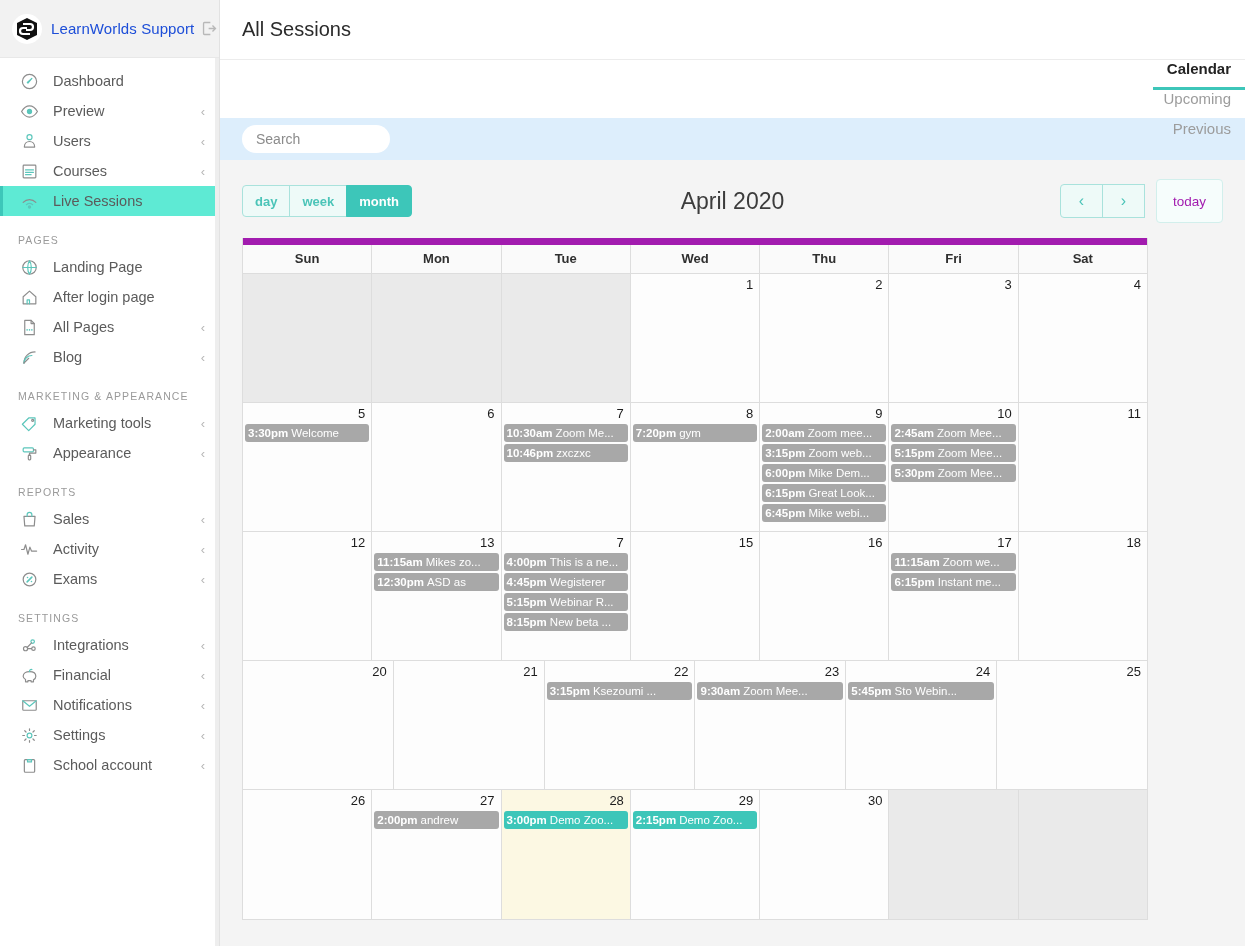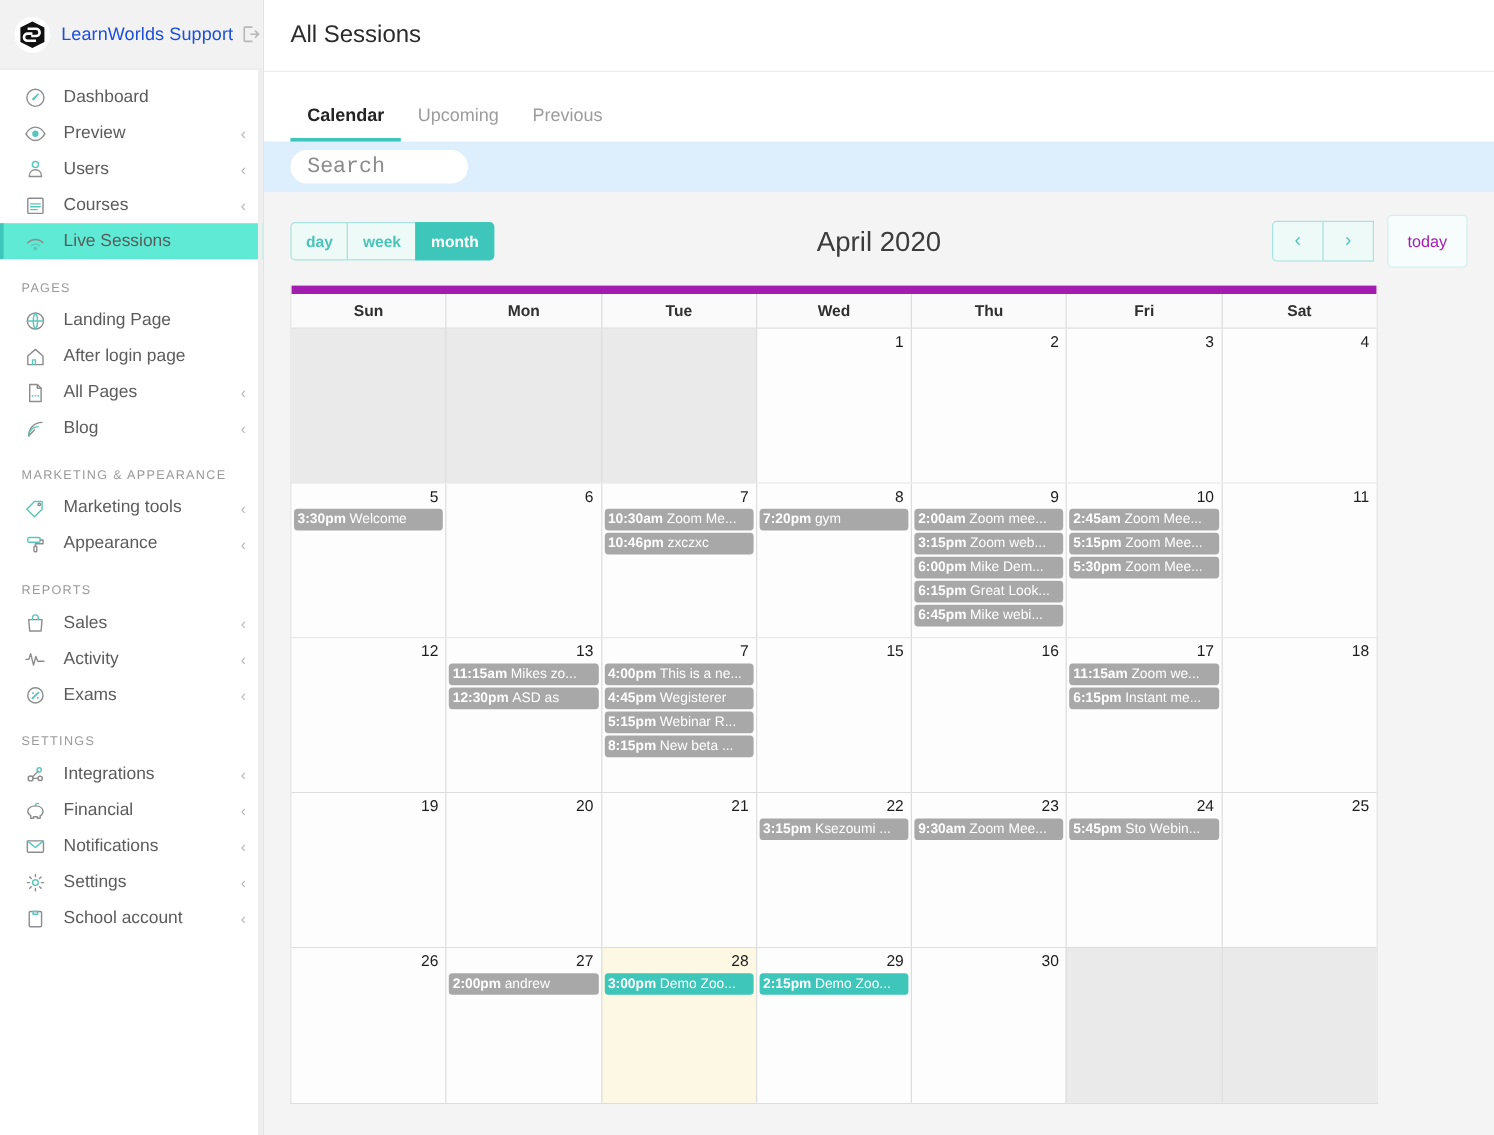--- a/index.html
+++ b/index.html
@@ -67,41 +67,41 @@
   .main { flex: 1 1 auto; height: 946px; background: #f4f4f4; position: relative; }
   .topbar {
     height: 60px; background: #fff;
     border-bottom: 1px solid #ececec;
     display: flex; align-items: center; padding-left: 22px;
   }
   .topbar h1 { font-size: 20px; color: #2b2b2b; font-weight: normal; }
 
   .tabs {
     height: 58px; background: #fff;
-    display: flex; align-items: flex-end; padding-left: 22px;
+    display: flex; align-items: flex-end; padding-left: 22px; flex-direction: column;
   }
   .tab {
     font-size: 15px; color: #9c9c9c; padding: 0 14px 13px 14px;
     cursor: pointer; position: relative;
   }
   .tab.active { color: #232323; font-weight: bold; }
   .tab.active::after {
     content: ""; position: absolute; left: 0; right: 0; bottom: 0;
     height: 3px; background: #3dc6b9;
   }
 
   .searchbar {
     background: #ddeefc; height: 42px;
     display: flex; align-items: center; padding-left: 22px;
   }
   .search-input {
     width: 148px; height: 28px; border-radius: 14px;
     border: none; background: #fff; outline: none;
-    padding: 0 14px; font-size: 18px; color: #5d5d5d;
-    font-family: Liberation Mono, monospace;
+    padding: 0 14px; font-size: 14px; color: #5d5d5d;
+    font-family: Liberation Sans, sans-serif;
   }
   .search-input::placeholder { color: #8b8b8b; }
 
   
   .cal-wrap { padding: 18px 0 0 0; }
   .cal-toolbar {
     display: flex; align-items: center;
     height: 46px; margin: 0 22px 14px 22px; position: relative;
   }
   .btn-group { display: flex; }
@@ -546,24 +546,20 @@
                   <div class="ev"><span class="t">6:15pm</span><span class="n">Instant me...</span></div>
                 </div>
               </div>
               <div class="day">
                 <div class="daynum">18</div>
                 <div class="events"></div>
               </div>
             </div>
             <div class="week">
               <div class="day">
-                <div class="daynum">19</div>
-                <div class="events"></div>
-              </div>
-              <div class="day">
                 <div class="daynum">20</div>
                 <div class="events"></div>
               </div>
               <div class="day">
                 <div class="daynum">21</div>
                 <div class="events"></div>
               </div>
               <div class="day">
                 <div class="daynum">22</div>
                 <div class="events">

